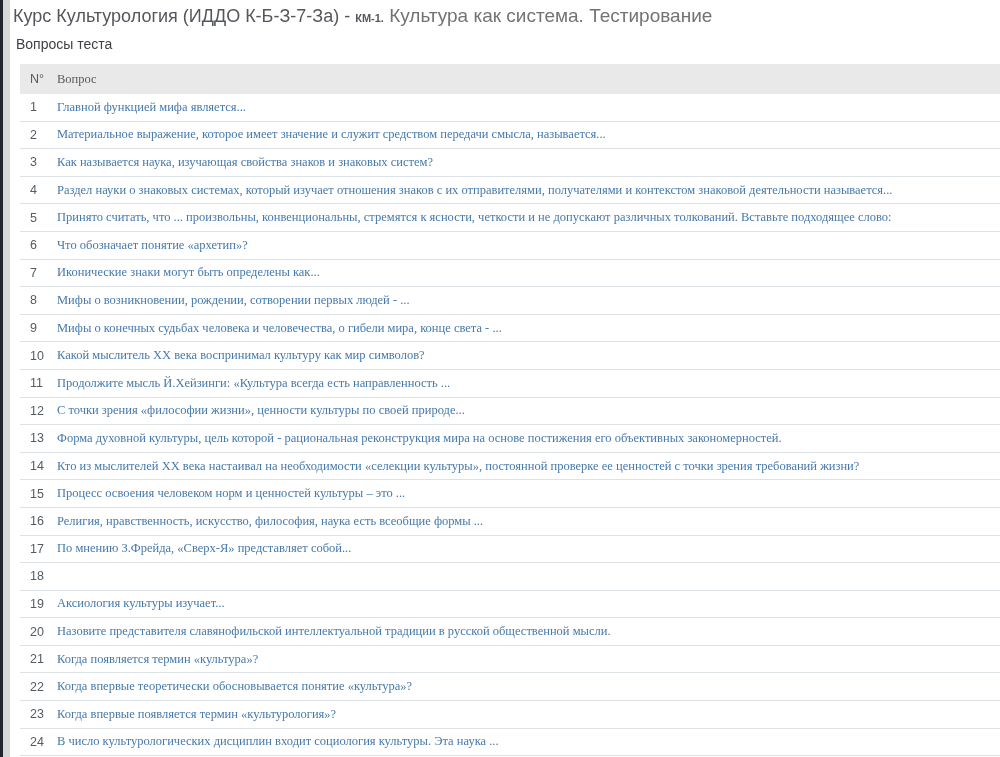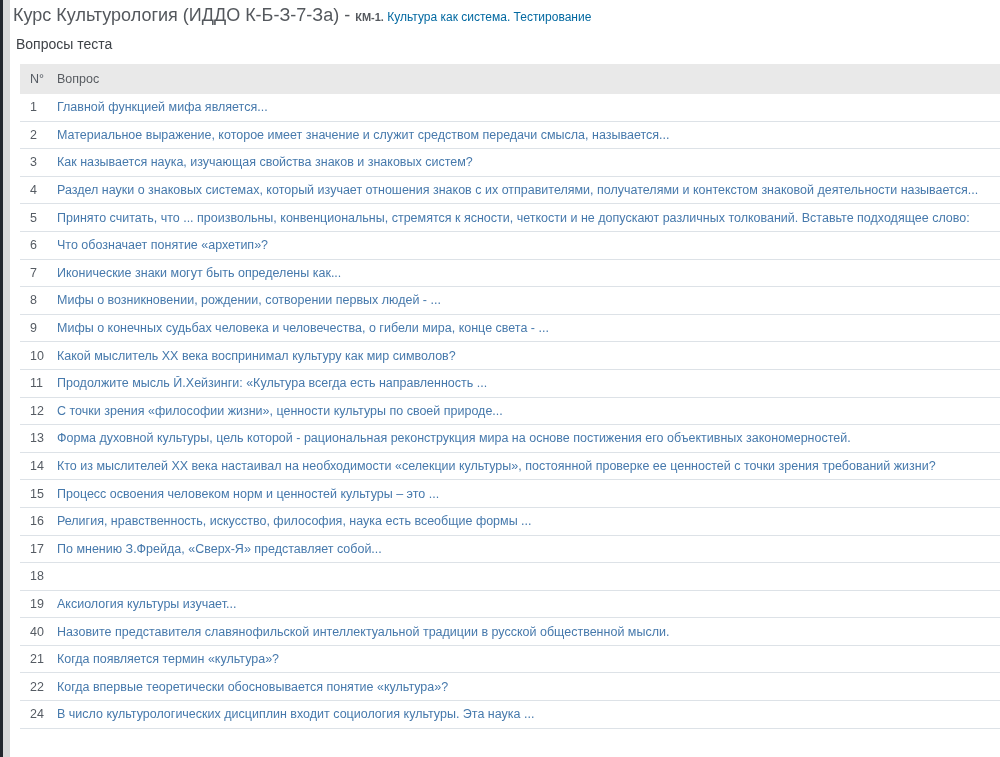--- a/index.html
+++ b/index.html
@@ -30,23 +30,23 @@
     font-weight: 400;
     color: #54585d;
     white-space: nowrap;
   }
   .title-code {
     font-size: 11px;
     font-weight: 700;
     color: #54585d;
   }
   .title-rest {
-    font-size: 12px;
+    font-size: 19px;
     font-weight: 400;
-    color: #0369a1;
+    color: #737373;
   }
   .section-heading {
     position: absolute;
     left: 16px; top: 36px;
     font-size: 14px;
     font-weight: 400;
     color: #3e4247;
   }
   .qtable {
     position: absolute;
@@ -76,20 +76,21 @@
     width: 27px;
     flex-basis: 27px;
     color: #555b63;
     font-size: 12.5px;
   }
   .cell-q {
     flex: 1 1 auto;
     font-size: 12.5px;
     white-space: nowrap;
     overflow: hidden;
+    font-family: Liberation Serif, serif;
   }
   .q-link {
     color: #4679ac;
     text-decoration: none;
     cursor: pointer;
   }
 </style>
 </head>
 <body>
 
@@ -230,40 +231,46 @@
   </div>
 
   <div class="trow">
     <div class="cell-num">19</div>
     <div class="cell-q">
       <a class="q-link">Аксиология культуры изучает...</a>
     </div>
   </div>
 
   <div class="trow">
-    <div class="cell-num">40</div>
+    <div class="cell-num">20</div>
     <div class="cell-q">
       <a class="q-link">Назовите представителя славянофильской интеллектуальной традиции в русской общественной мысли.</a>
     </div>
   </div>
 
   <div class="trow">
     <div class="cell-num">21</div>
     <div class="cell-q">
       <a class="q-link">Когда появляется термин «культура»?</a>
     </div>
   </div>
 
   <div class="trow">
     <div class="cell-num">22</div>
     <div class="cell-q">
       <a class="q-link">Когда впервые теоретически обосновывается понятие «культура»?</a>
     </div>
   </div>
 
+  <div class="trow">
+    <div class="cell-num">23</div>
+    <div class="cell-q">
+      <a class="q-link">Когда впервые появляется термин «культурология»?</a>
+    </div>
+  </div>
 
   <div class="trow">
     <div class="cell-num">24</div>
     <div class="cell-q">
       <a class="q-link">В число культурологических дисциплин входит социология культуры. Эта наука ...</a>
     </div>
   </div>
 </div>
 </div>
 

